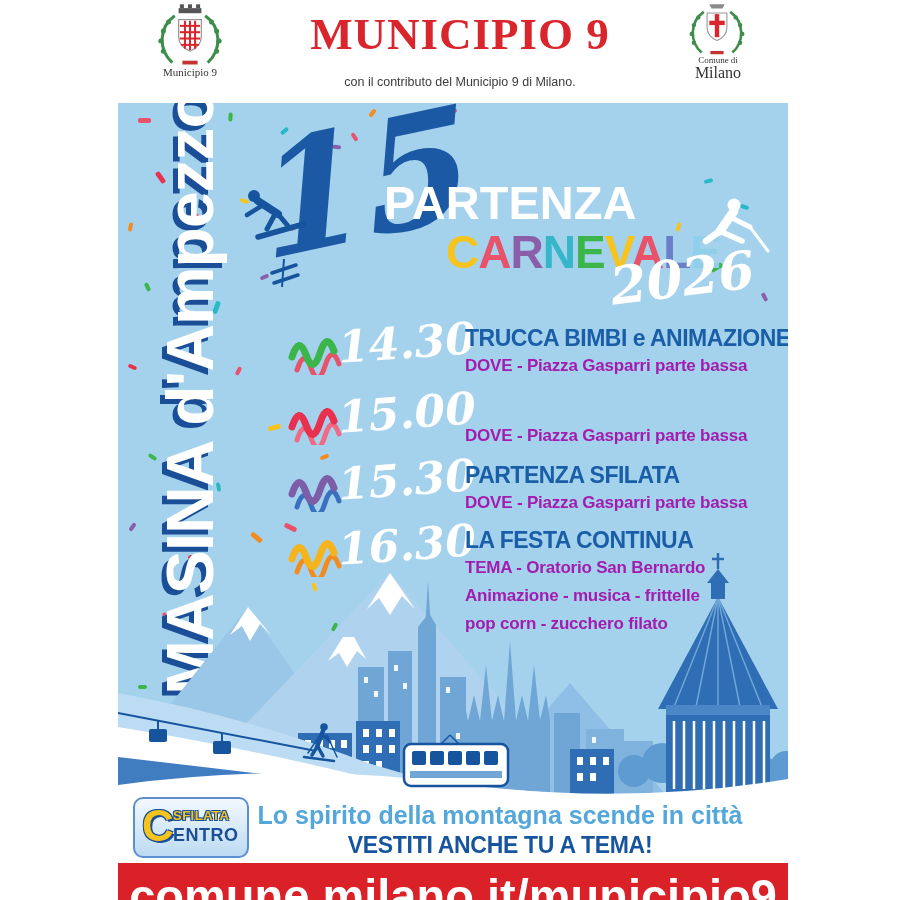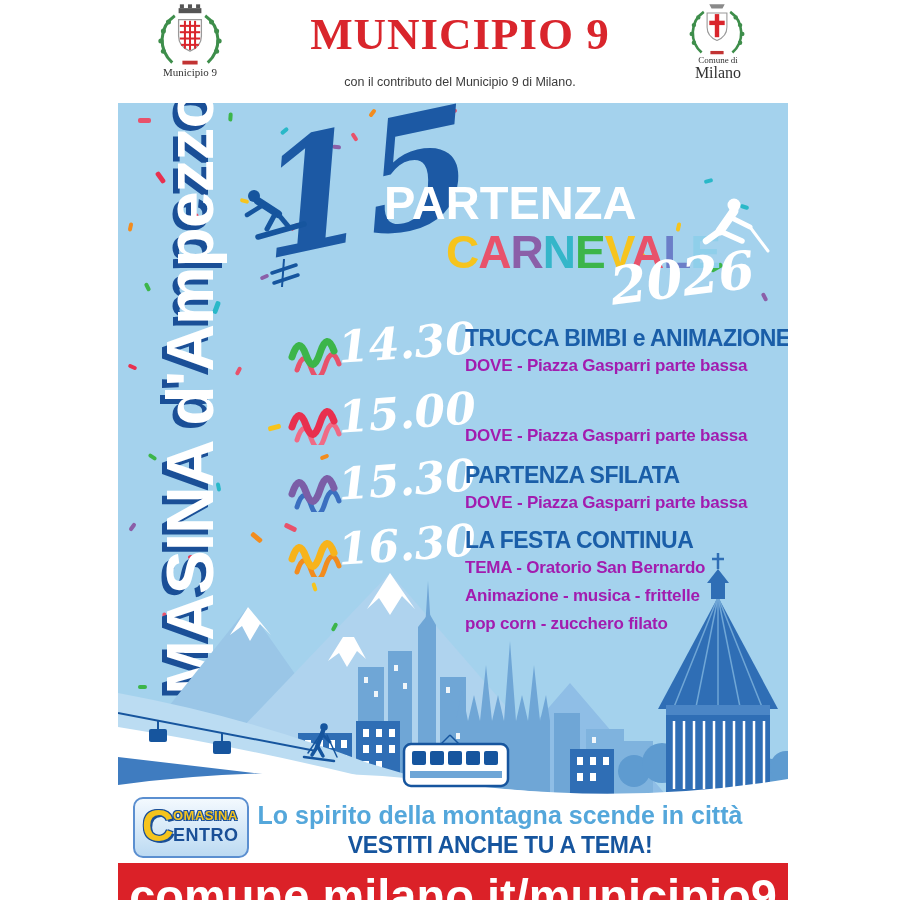--- a/index.html
+++ b/index.html
@@ -403,21 +403,21 @@
         </g>
         <rect x="292" y="226" width="92" height="7" fill="#6FA6D6"></rect>
       </g>
       <path d="M240,250 Q340,236 450,250 Z" fill="#ffffff"></path>
     </svg>
   </div>
 
   <div class="footer">
     <div class="logo-box">
       <div class="logo-c">C</div>
-      <div class="logo-top">OMASINA</div>
+      <div class="logo-top">SFILATA</div>
       <div class="logo-bottom">ENTRO</div>
     </div>
     <div class="tagline">Lo spirito della montagna scende in città</div>
     <div class="cta">VESTITI ANCHE TU A TEMA!</div>
   </div>
 
   <div class="url-banner">
     <div class="url-text">comune.milano.it/municipio9</div>
   </div>
 

